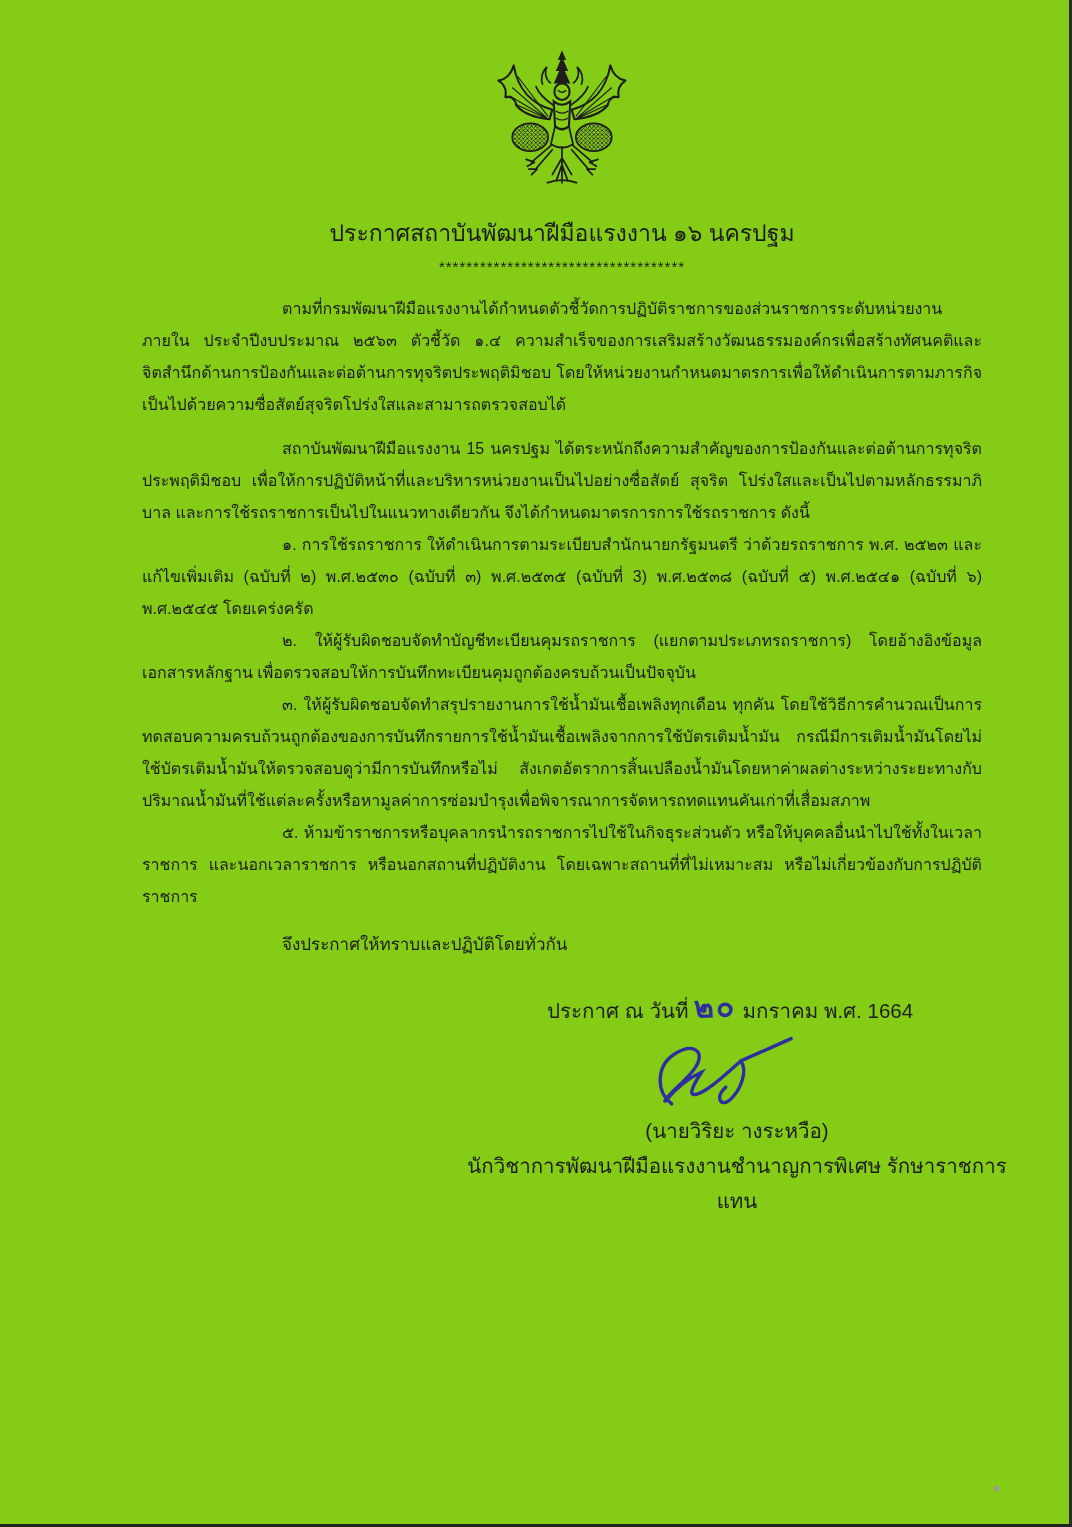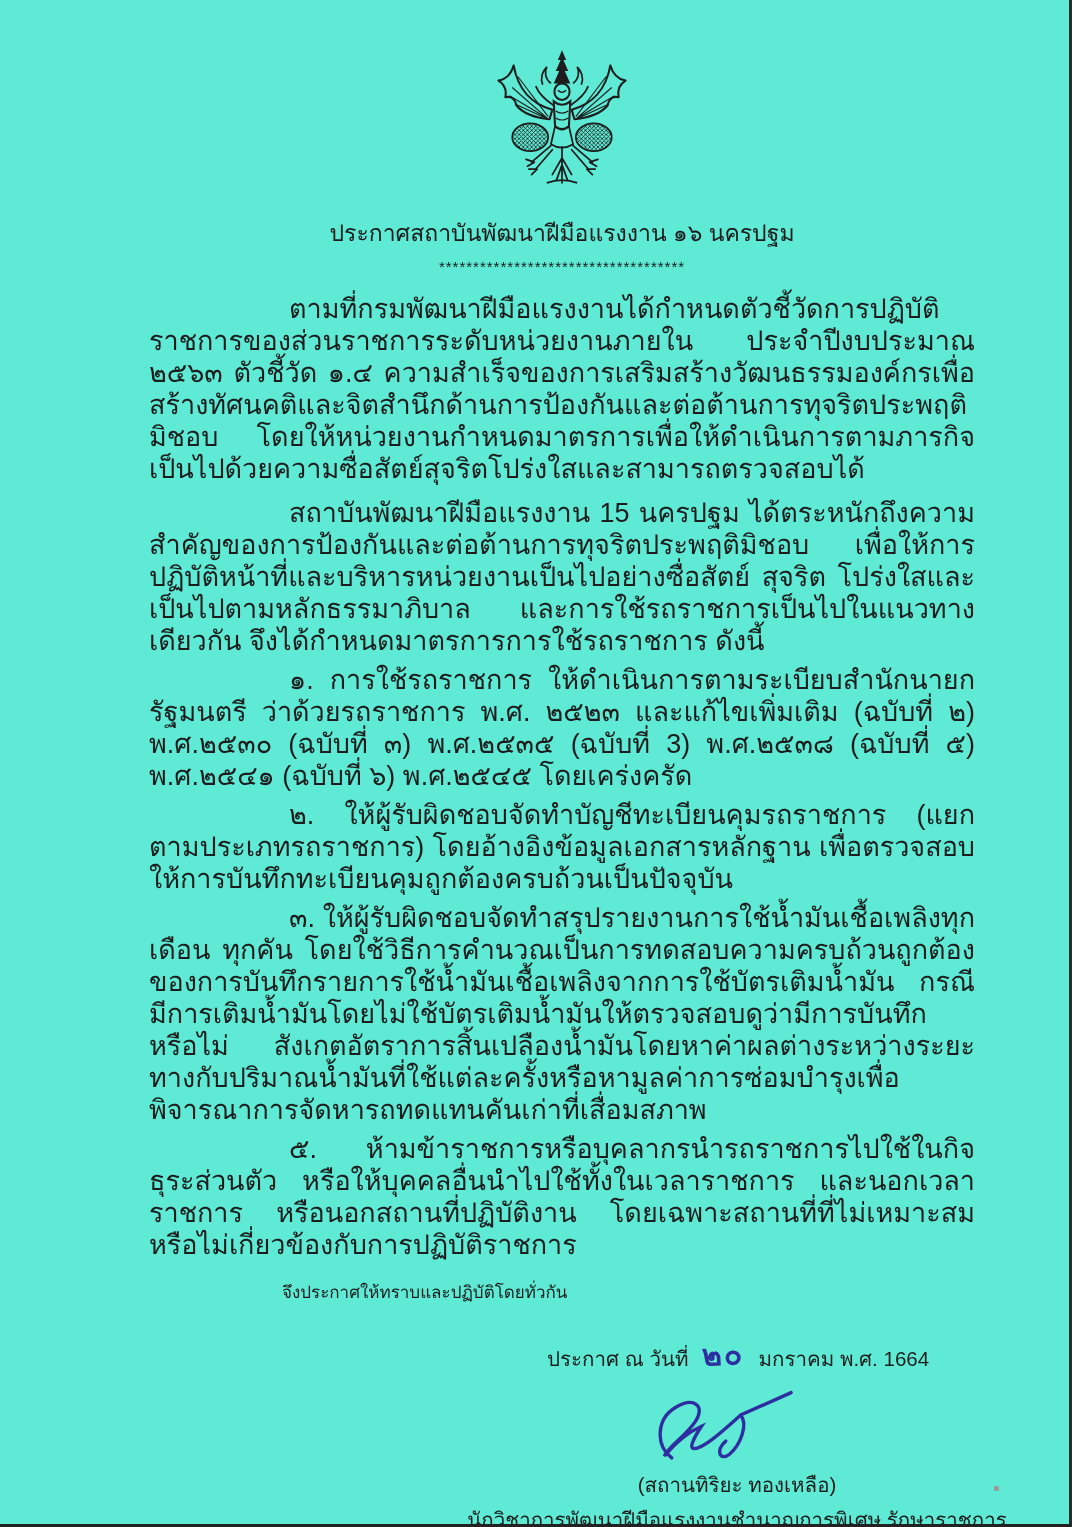--- a/index.html
+++ b/index.html
@@ -1,50 +1,50 @@
 <!DOCTYPE html>
 <html lang="th"><head>
 <meta charset="utf-8">
 <style>
   html,body{margin:0;padding:0;background:#e8e8e8;}
   .page{
     position:relative;
     width:1072px;height:1527px;
     margin:0 auto;
-    background:#5eead4;
+    background:#84cc16;
     box-sizing:border-box;
     padding:34px 87px 0 142px;
     border-right:3px solid #2b2b2b;
     border-bottom:3px solid #222222;
     font-family:"Liberation Sans","DejaVu Sans",sans-serif;
     color:#1d1d1d;
     overflow:hidden;
   }
   .emblem{width:152px;height:172px;margin:0 auto 10px auto;display:block;}
   .emblem svg{width:100%;height:100%;display:block;}
   .title,.subtitle{
     text-align:center;font-size:23px;line-height:34px;color:#1b1b1b;
   }
   .divider{
     text-align:center;font-size:15px;letter-spacing:1px;color:#1b1b1b;
     margin-top:8px;margin-bottom:18px;white-space:nowrap;
   }
   p.doc{
-    font-size:27px;line-height:32px;margin:7px;
+    font-size:16px;line-height:32px;margin:0;
     text-align:justify;text-indent:140px;color:#1d1d1d;
   }
   p.doc.sp{margin-top:12px;}
   p.closing{
     font-size:17px;line-height:32px;margin:16px 0 0 0;
     text-indent:140px;
   }
   .dateline{
-    margin:34px 0 12px 405px;
+    margin:34px 0 6px 405px;
     font-size:20.5px;line-height:32px;
-    display:flex;align-items:center;gap:14px;white-space:nowrap;
+    display:flex;align-items:center;gap:6px;white-space:nowrap;
   }
   .hand-day{
     font-size:30px;color:#2e2ea0;transform:rotate(-3deg);
     font-weight:bold;letter-spacing:2px;margin-top:-8px;
   }
   .sigblock{
     width:560px;margin:6px 0 0 315px;text-align:center;
     font-size:20.5px;line-height:35px;
   }
   .sig-scribble{width:190px;height:84px;margin:0 auto -4px auto;}
@@ -115,19 +115,19 @@
     <span>มกราคม พ.ศ. 1664</span>
   </div>
 
   <div class="sigblock">
     <div class="sig-scribble">
       <svg viewBox="0 0 200 90" xmlns="http://www.w3.org/2000/svg">
         <path d="M30 76 C12 62 14 34 34 22 C54 10 66 20 56 36 C46 52 28 62 22 74 C34 60 48 48 62 42 C54 54 48 66 54 66 C64 66 84 48 104 30 L158 6" fill="none" stroke="#2e2ea0" stroke-width="3.6" stroke-linecap="round"></path>
         <path d="M104 30 C112 40 104 62 92 72 C82 80 76 68 88 58" fill="none" stroke="#2e2ea0" stroke-width="3.6" stroke-linecap="round"></path>
       </svg>
     </div>
-    <div>(สถานทิริยะ  ทองเหลือ)</div>
+    <div>(นายวิริยะ  างระหวือ)</div>
     <div>นักวิชาการพัฒนาฝีมือแรงงานชำนาญการพิเศษ รักษาราชการแทน</div>
 
   </div>
 
   <div class="speck"></div>
 </div>
 
 </body></html>

